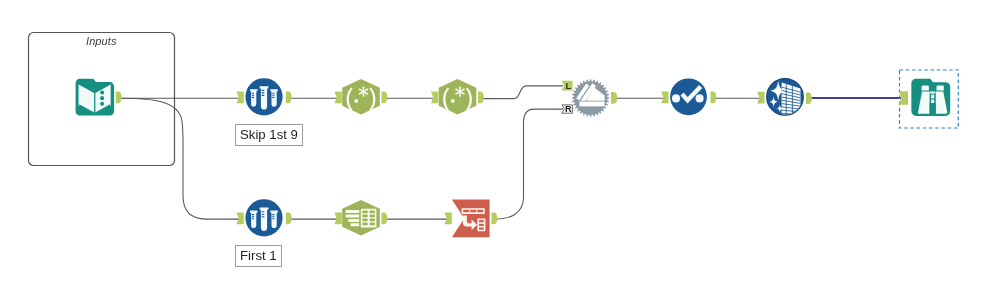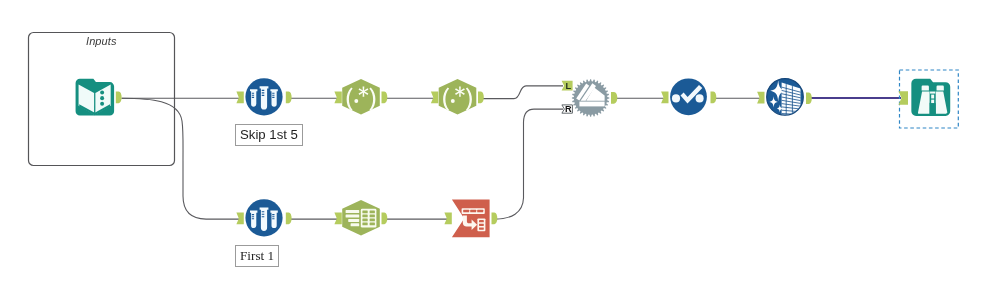--- a/index.html
+++ b/index.html
@@ -236,15 +236,15 @@
       <path d="M757.1,91.8 L764.5,91.8 L764.5,103.4 L757.1,103.4 L759.5,97.6 Z"></path>
       <path d="M898.5,91.3 L908.0,91.3 L908.0,104.7 L898.5,104.7 L901.5,98.0 Z"></path>
       <path d="M236.4,212.6 L243.8,212.6 L243.8,224.2 L236.4,224.2 L238.8,218.4 Z"></path>
       <path d="M334.4,212.6 L341.8,212.6 L341.8,224.2 L334.4,224.2 L336.8,218.4 Z"></path>
       <path d="M444.4,212.6 L451.8,212.6 L451.8,224.2 L444.4,224.2 L446.8,218.4 Z"></path>
     </g>
   </g>
 </svg>
 
 <div class="container-title" style="left:86px;top:35px;font-style:italic;">Inputs</div>
-<div class="lbl" style="left:235px;top:124px;">Skip 1st 5</div>
-<div class="lbl" style="left:235px;top:245px;font-family:Liberation Serif, serif;">First 1</div>
+<div class="lbl" style="left:235px;top:124px;">Skip 1st 9</div>
+<div class="lbl" style="left:235px;top:245px;">First 1</div>
 </div>
 
 </body></html>

